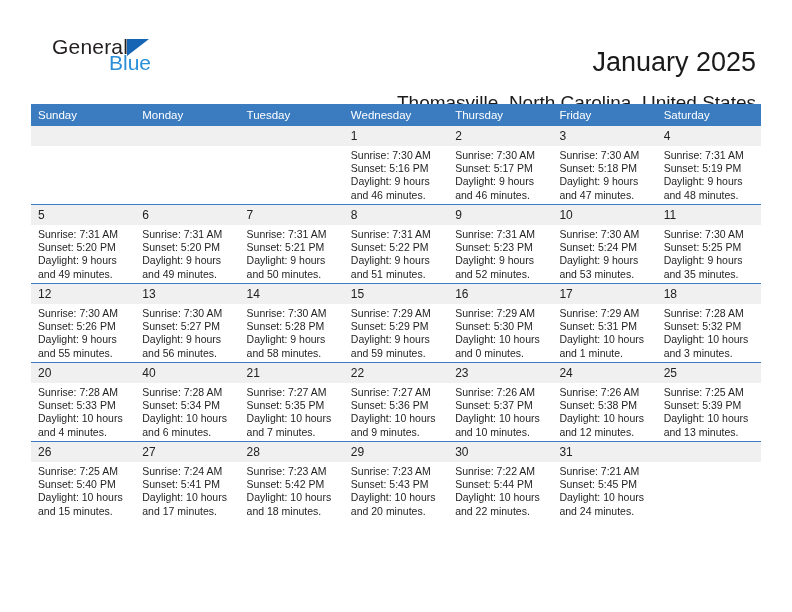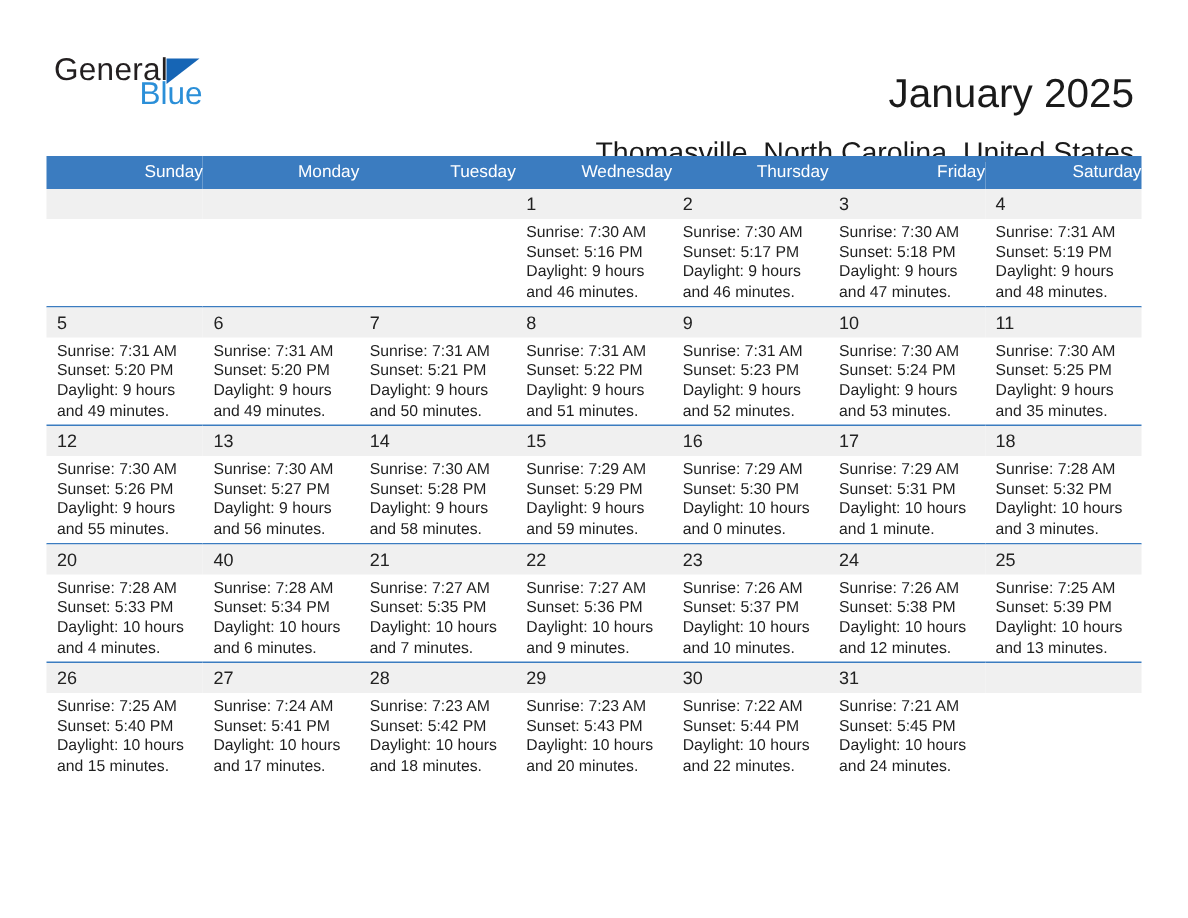--- a/index.html
+++ b/index.html
@@ -24,21 +24,21 @@
   
   .header {
     position: absolute;
     left: 36px;
     top: 30px;
     right: 36px;
     height: 62px;
   }
   .logo {
     position: absolute;
-    left: 0;
+    left: 16px;
     top: 6px;
     width: 200px;
     height: 52px;
     line-height: 1;
   }
   .logo-general {
     font-size: 21px;
     color: #231f20;
     letter-spacing: 0.2px;
     display: inline-block;
@@ -89,21 +89,21 @@
     top: 104px;
     width: 730px;
     border-collapse: collapse;
     table-layout: fixed;
   }
   .calendar th {
     background: #3b7cc0;
     color: #ffffff;
     font-weight: normal;
     font-size: 11.5px;
-    text-align: right;
+    text-align: left;
     padding: 5px 0 5px 7px;
     height: 12px;
     border: none;
     margin-left: 40px;
   }
   .calendar td {
     vertical-align: top;
     padding: 0;
     border: none;
     border-top: 1px solid #3b7cc0;

